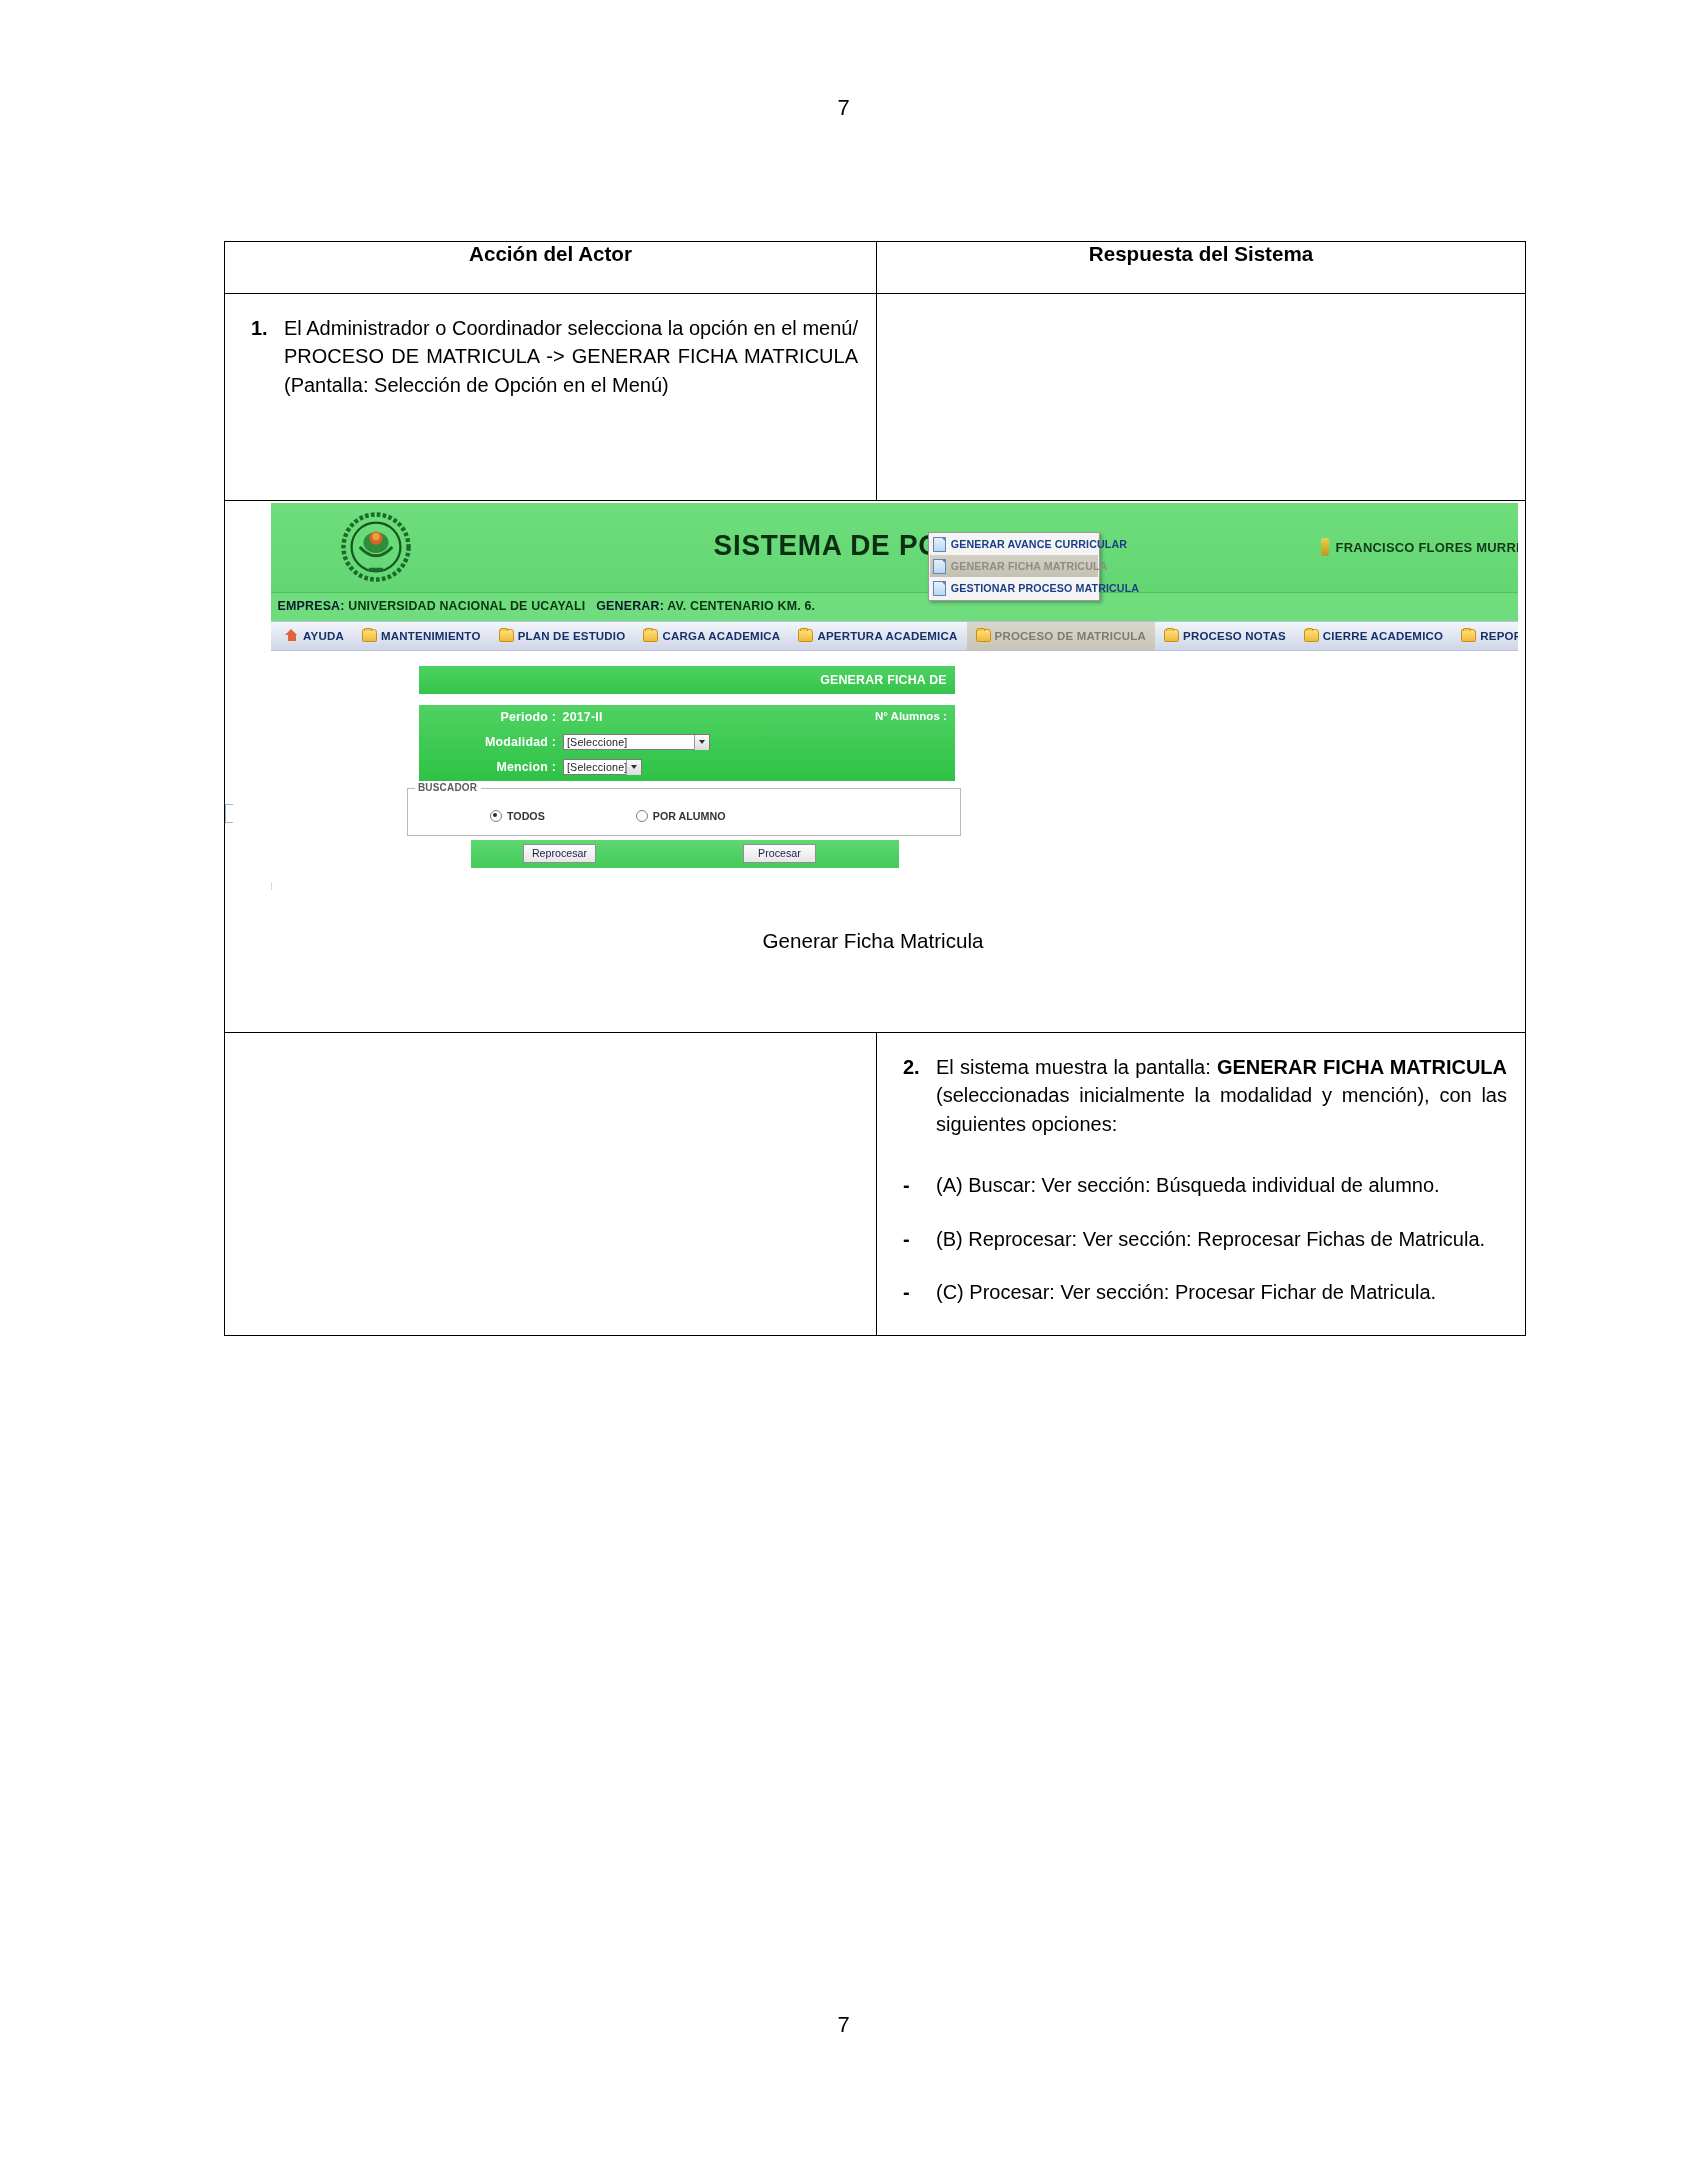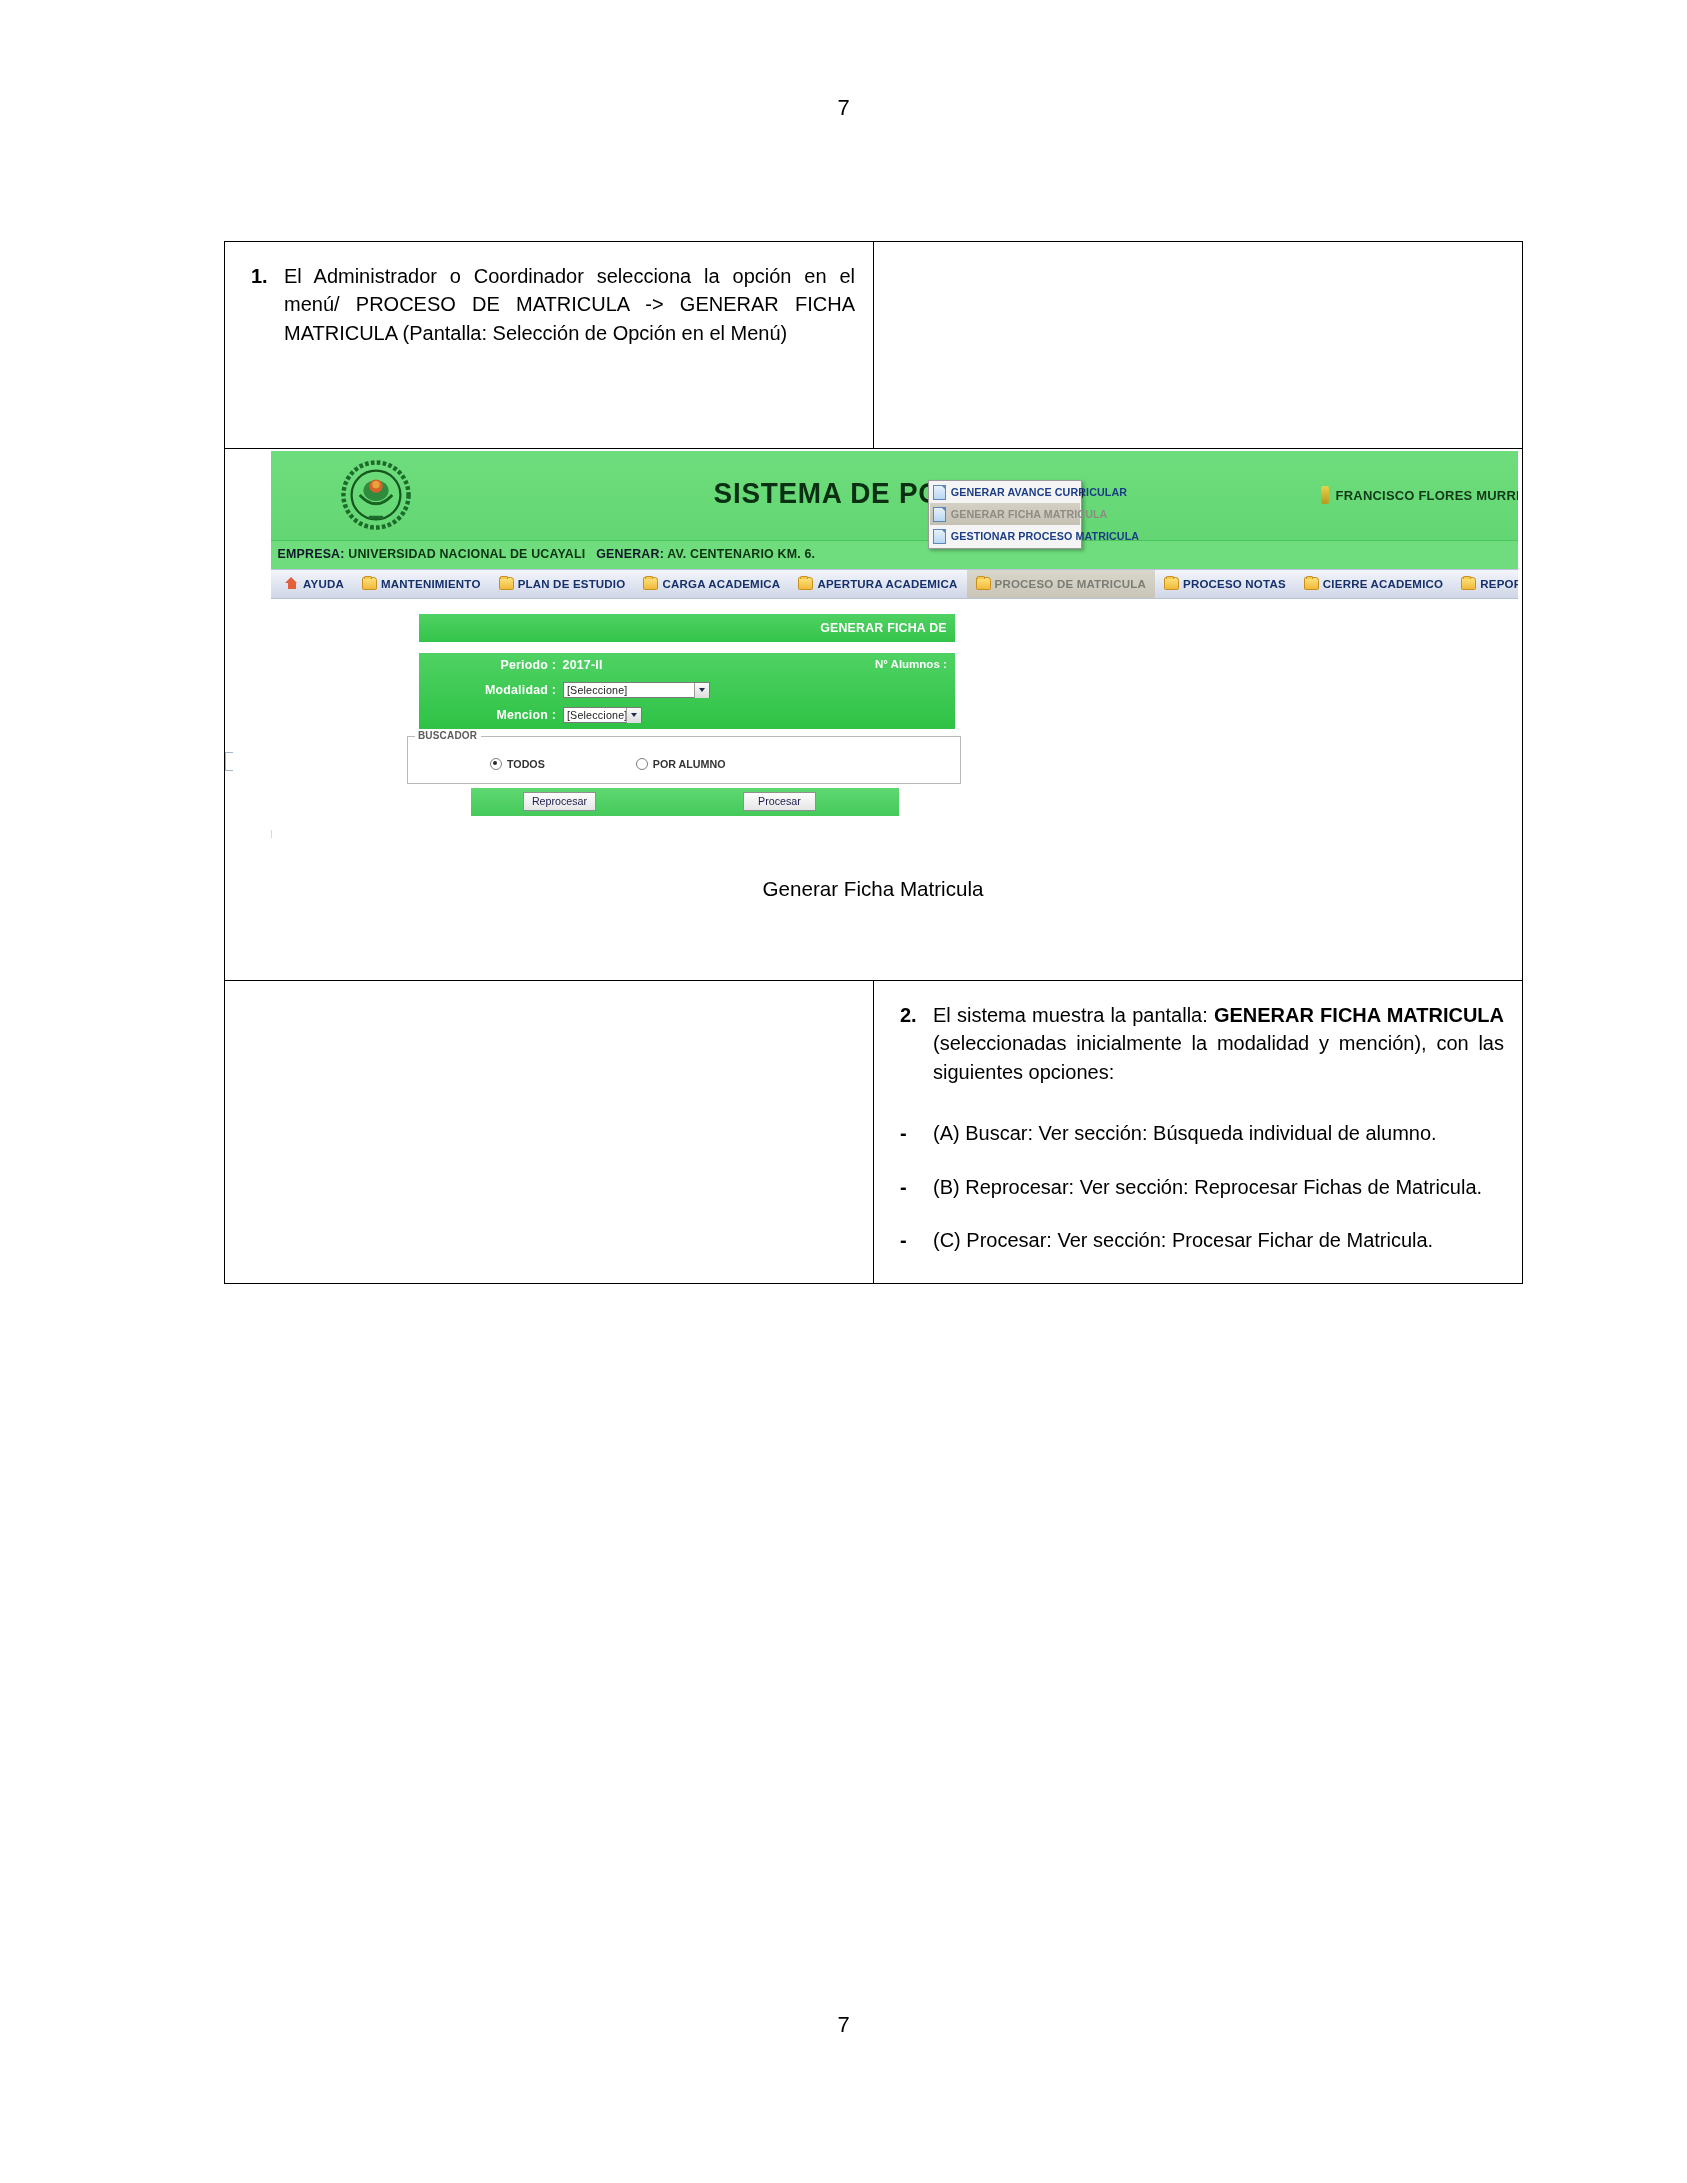--- a/index.html
+++ b/index.html
@@ -255,21 +255,21 @@
     left: 3.3px; top: 5.8px;
     width: 7.4px; height: 5.8px;
     background: #e2603a;
   }
 
   
   .dropdown {
     position: absolute;
     left: 657px;
     top: 29px;
-    width: 154px;
+    width: 172px;
     background: #f4f4f4;
     border: 0.8px solid #9a9a9a;
     box-shadow: 1.6px 1.6px 3.3px rgba(0,0,0,.28);
     z-index: 30;
     padding: 0.8px;
     box-sizing: border-box;
   }
   .dd-item {
     display: flex;
     align-items: center;
@@ -520,20 +520,24 @@
 </head>
 <body>
 
 <div class="page">
 
   <div class="page-number top">7</div>
 
   <table class="uc-table">
     <tbody>
 
+      <tr>
+        <th class="hdr-cell col-left">Acción del Actor</th>
+        <th class="hdr-cell col-right">Respuesta del Sistema</th>
+      </tr>
 
       <tr>
         <td class="body-cell cell-row1-left">
           <div class="step">
             <span class="step-num">1.</span>
             <span class="step-text">El Administrador o Coordinador selecciona la opción en el menú/ PROCESO DE MATRICULA -&gt; GENERAR FICHA MATRICULA (Pantalla: Selección de Opción en el Menú)</span>
           </div>
         </td>
         <td class="body-cell">
           <div class="empty-cell"></div>

